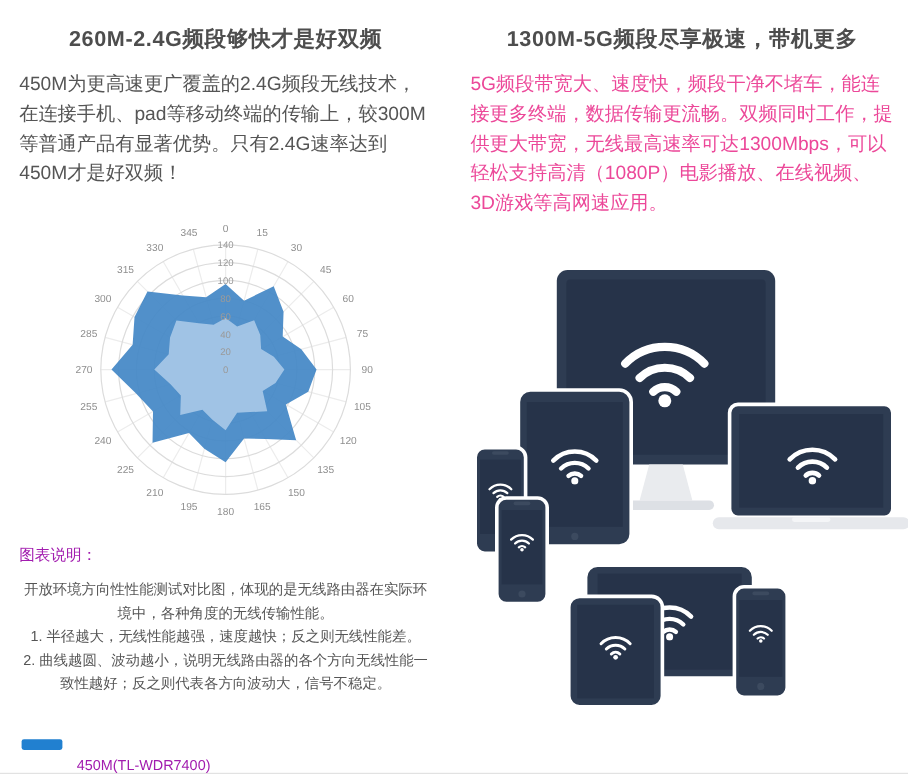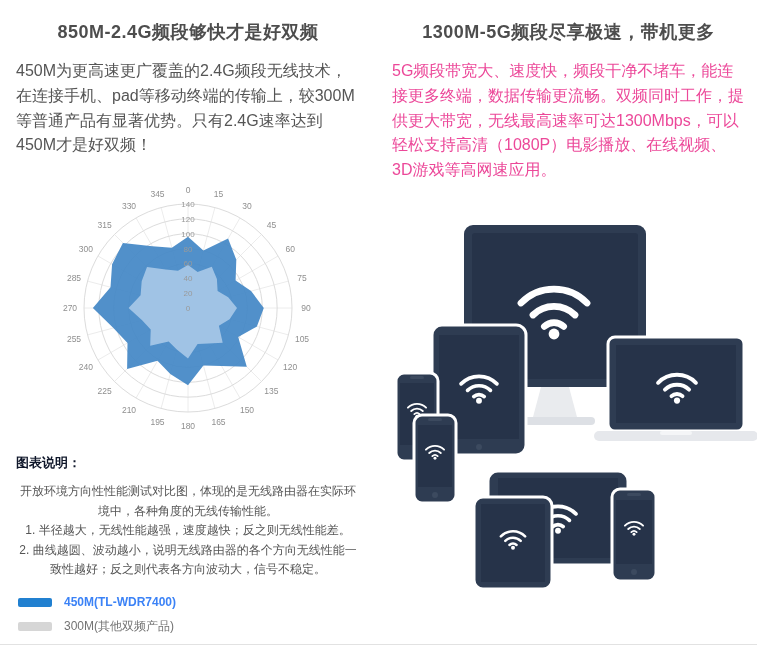--- a/index.html
+++ b/index.html
@@ -13,37 +13,37 @@
   .col-left  { width:378px; padding:0 14px 0 12px; }
   .col-right { width:379px; padding:0 8px 0 10px; }
   .section-title {
     margin:20px 0 0; font-size:18px; font-weight:bold; color:#4d4d4d;
     text-align:center; letter-spacing:0.5px;
   }
   .intro { font-size:16px; line-height:1.55; color:#555; margin:15px 4px 0; }
   .intro.bold { font-weight:normal; color:#ec4899; }
   .chart-wrap { margin-top:2px; text-align:center; }
   #radar-svg { display:block; margin:0 auto; }
-  .note-title { font-size:13px; font-weight:bold; color:#0f172a; margin:4px 4px 0; }
+  .note-title { font-size:13px; font-weight:normal; color:#a21caf; margin:4px 4px 0; }
   .note-body { font-size:12px; line-height:1.62; color:#555; margin:10px 4px 0; white-space:pre-line;text-align:center; }
   .legend { margin:16px 6px 0; }
   .legend-row { display:flex; align-items:center; margin-bottom:9px; }
   .legend-bar { width:34px; height:9px; border-radius:2px; margin-right:12px; background:#ccc; }
   .legend-label { font-size:12px; }
-  .legend-row.primary .legend-label { color:#3b82f6; font-weight:bold; }
+  .legend-row.primary .legend-label { color:#a21caf; font-weight:normal;margin-top:36px; }
   .legend-row.secondary .legend-label { color:#737373; }
   .devices { display:block; margin:26px auto 0; }
 </style>
 </head>
 <body>
 
 <div class="page">
 
   <div class="col col-left">
-    <h1 class="section-title">850M-2.4G频段够快才是好双频</h1>
+    <h1 class="section-title">260M-2.4G频段够快才是好双频</h1>
     <p class="intro">450M为更高速更广覆盖的2.4G频段无线技术，在连接手机、pad等移动终端的传输上，较300M等普通产品有显著优势。只有2.4G速率达到450M才是好双频！</p>
 
     <div class="chart-wrap">
       <svg id="radar-svg" width="330" height="290" viewBox="0 0 330 290">
           <line x1="165" y1="148" x2="165" y2="44" stroke="#ececec" stroke-width="1"></line>
           <line x1="165" y1="148" x2="191.91718069066215" y2="47.543714065936896" stroke="#ececec" stroke-width="1"></line>
           <line x1="165" y1="148" x2="217" y2="57.93335800641837" stroke="#ececec" stroke-width="1"></line>
           <line x1="165" y1="148" x2="238.53910524340094" y2="74.46089475659905" stroke="#ececec" stroke-width="1"></line>
           <line x1="165" y1="148" x2="255.0666419935816" y2="95.99999999999999" stroke="#ececec" stroke-width="1"></line>
           <line x1="165" y1="148" x2="265.4562859340631" y2="121.08281930933785" stroke="#ececec" stroke-width="1"></line>

